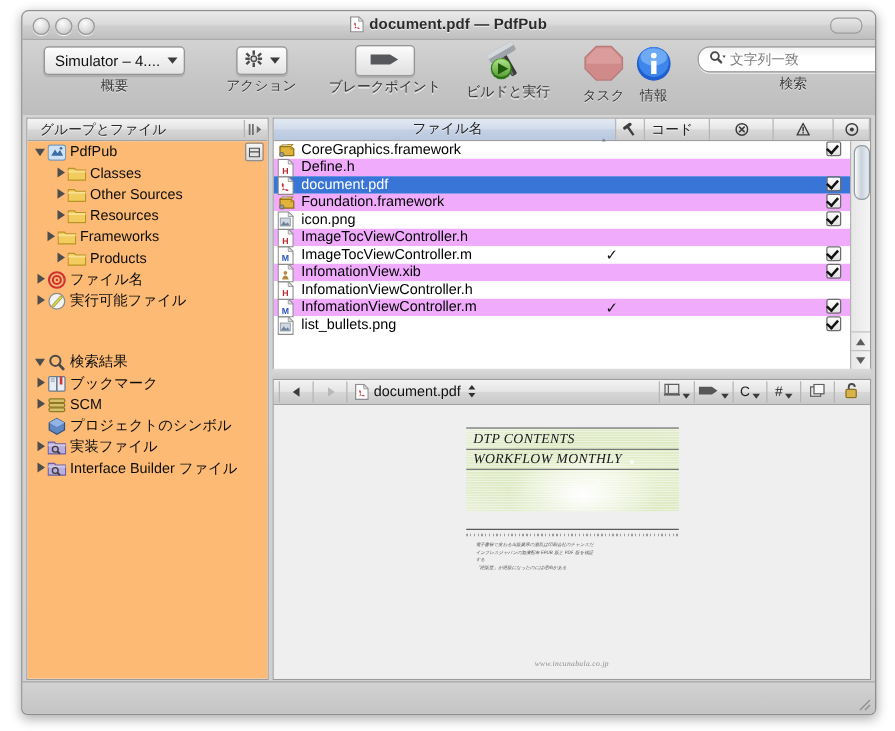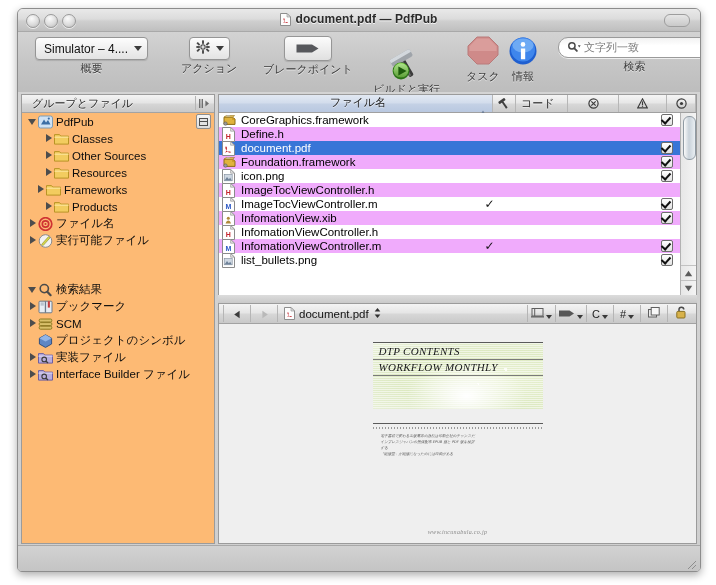--- a/index.html
+++ b/index.html
@@ -56,21 +56,21 @@
   .sqbtn{
     display:inline-flex;align-items:center;justify-content:center;
     height:23px;min-width:36px;padding:0 5px;
     background:linear-gradient(to bottom,#fcfcfc,#e0e0e0);
     border:1px solid #969696;border-radius:4px;box-shadow:0 1px 1px rgba(0,0,0,.13);
   }
 
   #t-overview{left:17px;top:5px;}
   #t-action{left:163px;top:5px;}
   #t-break{left:245px;top:4px;}
-  #t-build{left:355px;top:17px;}
+  #t-build{left:355px;top:1px;}
   #t-tasks{left:448px;top:1px;}
   #t-info{left:490px;top:1px;}
   #t-search{left:540px;top:5px;}
 
   
   #searchfield{
     width:135px;height:19px;border-radius:10px;border:1px solid #9a9a9a;
     background:linear-gradient(to bottom,#f2f2f2,#ffffff 40%);
     display:flex;align-items:center;padding:0 8px;box-shadow:0 1px 0 rgba(255,255,255,.7);
   }

